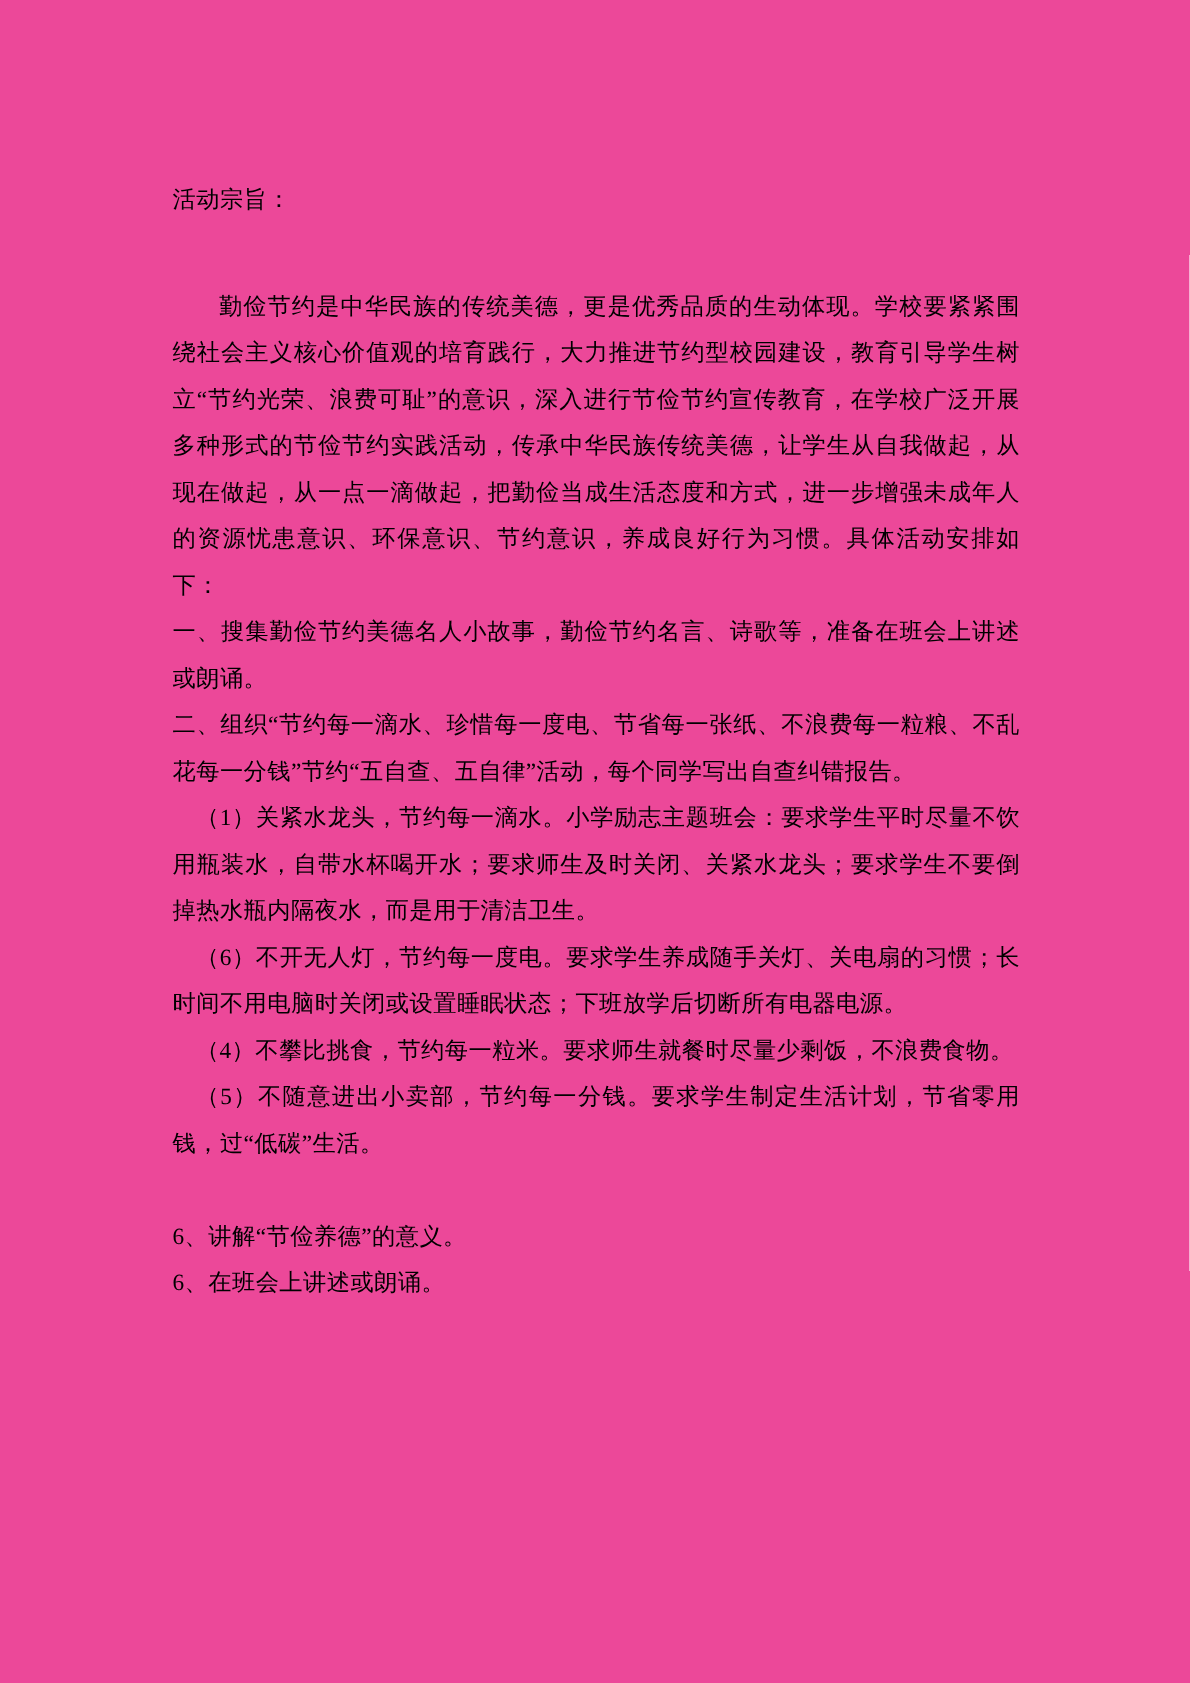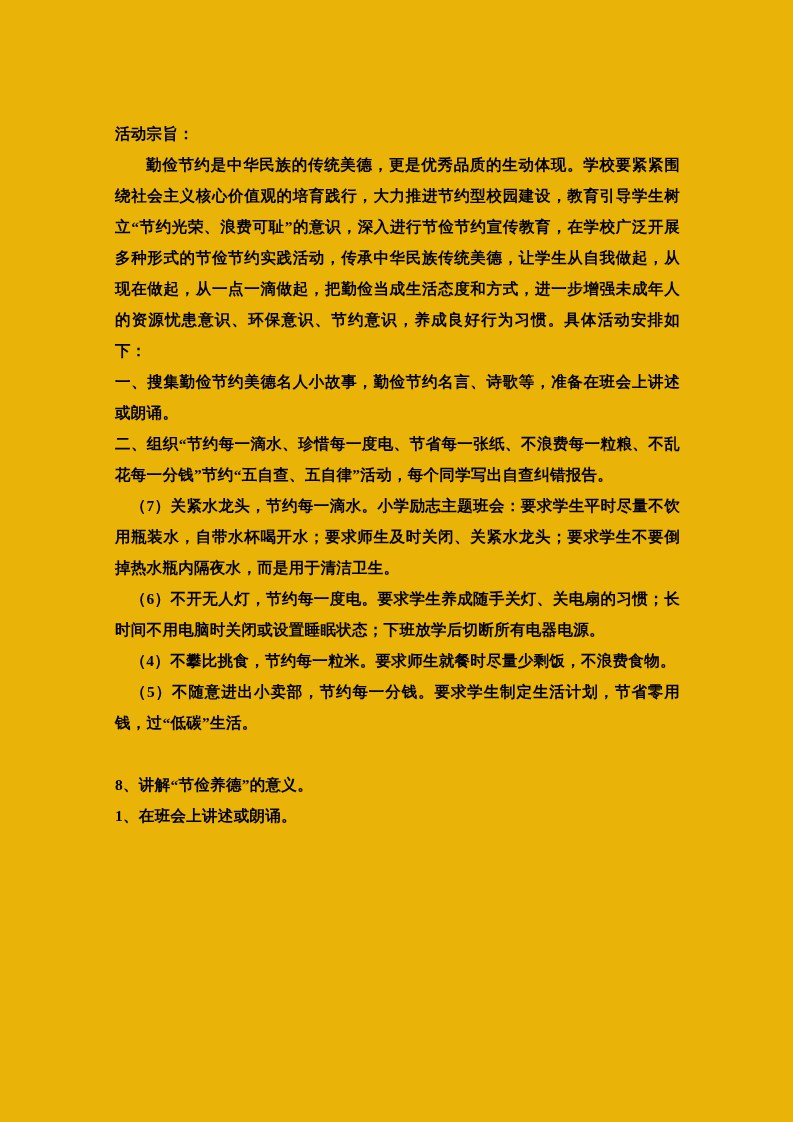--- a/index.html
+++ b/index.html
@@ -14,57 +14,57 @@
     color: #000000;
     position: relative;
     overflow: hidden;
   }
   .page {
     position: absolute;
     left: 0;
     top: 0;
     width: 793px;
     height: 1122px;
-    background: #eab308;
-    font-weight: bold;
+    background: #ec4899;
   }
   .content {
     position: absolute;
     left: 115px;
     top: 118px;
     width: 565px;
   }
   .para {
     font-size: 15.5px;
     line-height: 31px;
     text-align: justify;
     text-justify: inter-ideograph;
     margin: 0;
     letter-spacing: 0.3px;
   }
   .indent2 {
     text-indent: 2em;
+    margin-top: 40px;
   }
   .indent1 {
     text-indent: 1em;
   }
   .spacer {
     height: 31px;
   }
 </style>
 </head>
 <body>
 
 <div class="page">
   <div class="content" id="doc-body">
       <p class="para">活动宗旨：</p>
       <p class="para indent2">勤俭节约是中华民族的传统美德，更是优秀品质的生动体现。学校要紧紧围绕社会主义核心价值观的培育践行，大力推进节约型校园建设，教育引导学生树立“节约光荣、浪费可耻”的意识，深入进行节俭节约宣传教育，在学校广泛开展多种形式的节俭节约实践活动，传承中华民族传统美德，让学生从自我做起，从现在做起，从一点一滴做起，把勤俭当成生活态度和方式，进一步增强未成年人的资源忧患意识、环保意识、节约意识，养成良好行为习惯。具体活动安排如下：</p>
       <p class="para">一、搜集勤俭节约美德名人小故事，勤俭节约名言、诗歌等，准备在班会上讲述或朗诵。</p>
       <p class="para">二、组织“节约每一滴水、珍惜每一度电、节省每一张纸、不浪费每一粒粮、不乱花每一分钱”节约“五自查、五自律”活动，每个同学写出自查纠错报告。</p>
-      <p class="para indent1">（7）关紧水龙头，节约每一滴水。小学励志主题班会：要求学生平时尽量不饮用瓶装水，自带水杯喝开水；要求师生及时关闭、关紧水龙头；要求学生不要倒掉热水瓶内隔夜水，而是用于清洁卫生。</p>
+      <p class="para indent1">（1）关紧水龙头，节约每一滴水。小学励志主题班会：要求学生平时尽量不饮用瓶装水，自带水杯喝开水；要求师生及时关闭、关紧水龙头；要求学生不要倒掉热水瓶内隔夜水，而是用于清洁卫生。</p>
       <p class="para indent1">（6）不开无人灯，节约每一度电。要求学生养成随手关灯、关电扇的习惯；长时间不用电脑时关闭或设置睡眠状态；下班放学后切断所有电器电源。</p>
       <p class="para indent1">（4）不攀比挑食，节约每一粒米。要求师生就餐时尽量少剩饭，不浪费食物。</p>
       <p class="para indent1">（5）不随意进出小卖部，节约每一分钱。要求学生制定生活计划，节省零用钱，过“低碳”生活。</p>
       <p class="para spacer"></p>
-      <p class="para">8、讲解“节俭养德”的意义。</p>
-      <p class="para">1、在班会上讲述或朗诵。</p>
+      <p class="para">6、讲解“节俭养德”的意义。</p>
+      <p class="para">6、在班会上讲述或朗诵。</p>
     </div>
 </div>
 
 </body></html>

